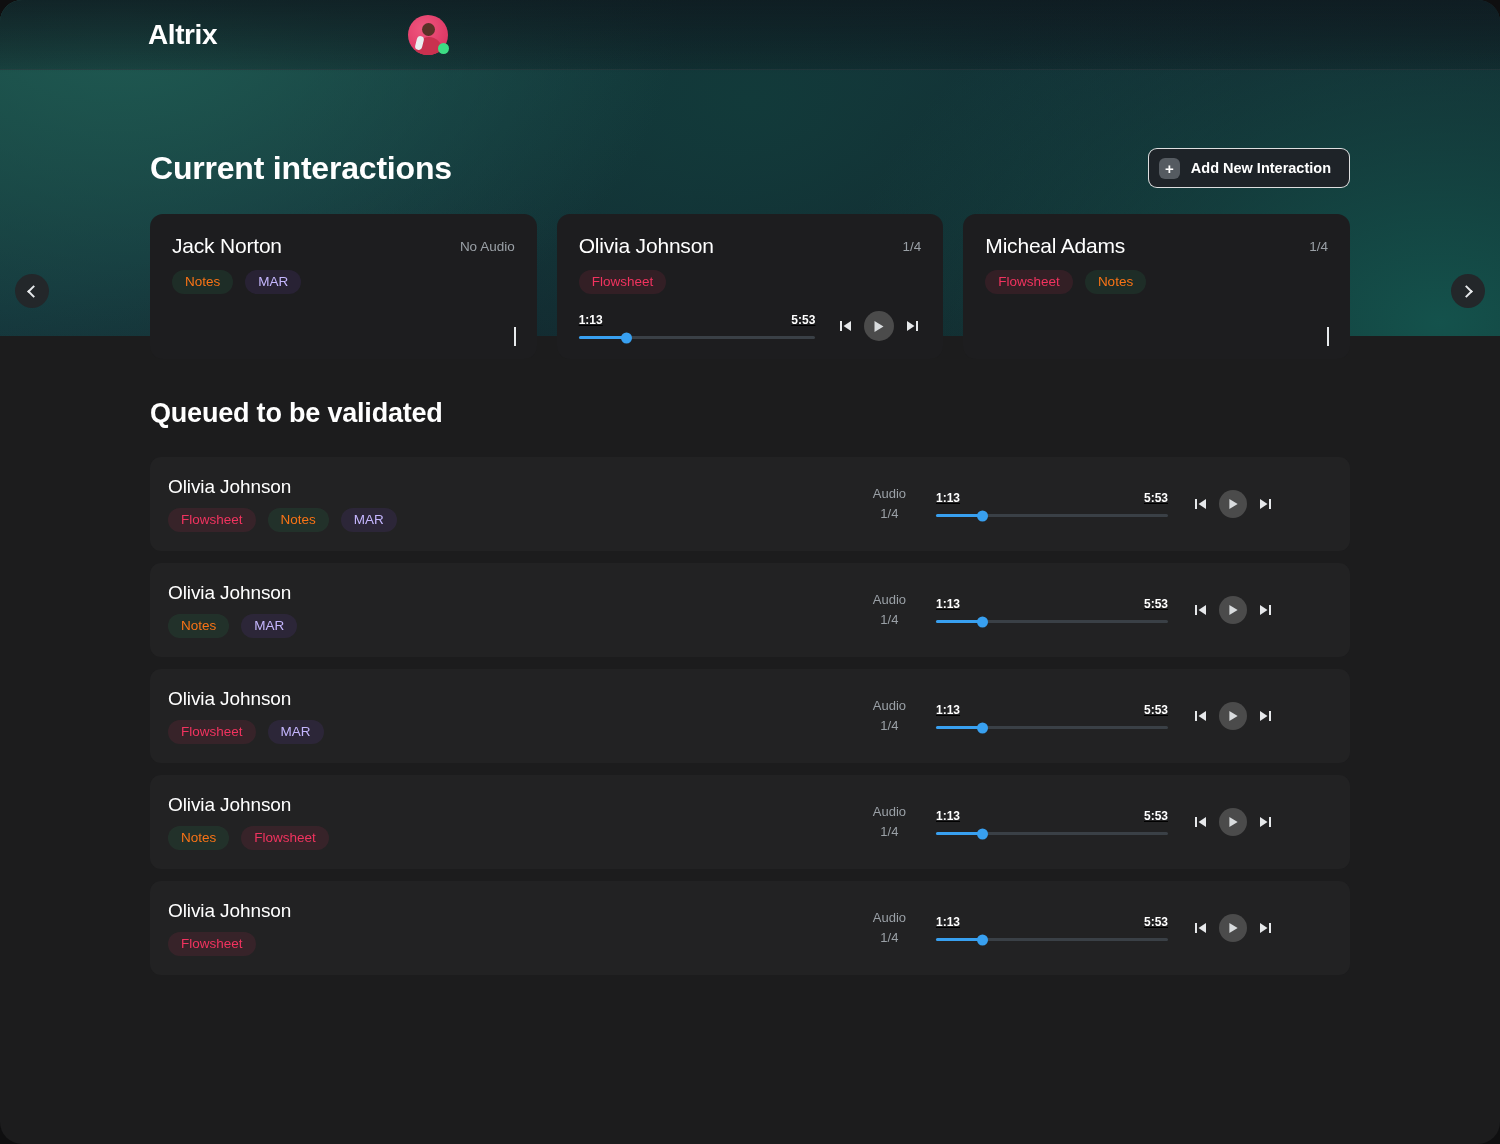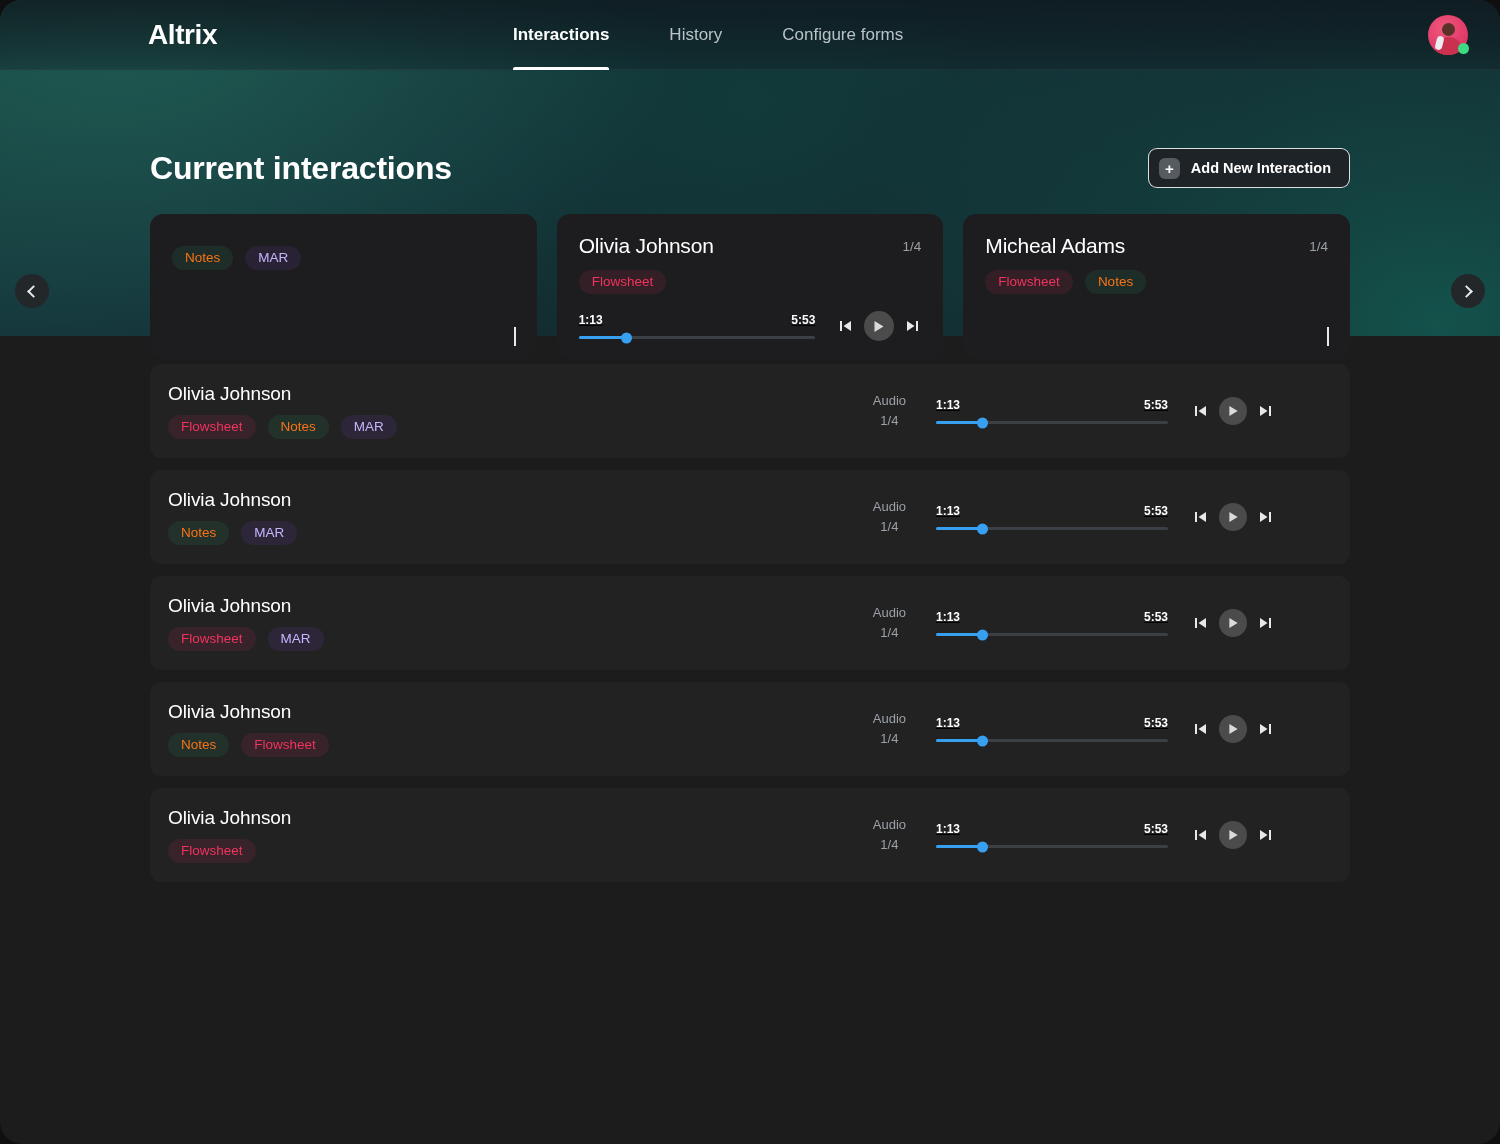--- a/index.html
+++ b/index.html
@@ -334,31 +334,20 @@
 </head>
 <body>
 
 <div id="app">
 
   <div class="hero">
 
     <div class="topbar">
       <div class="brand">Altrix</div>
 
-      <div class="nav">
-        <div class="nav-tab active">
-          <span>Interactions</span>
-        </div>
-        <div class="nav-tab">
-          <span>History</span>
-        </div>
-        <div class="nav-tab">
-          <span>Configure forms</span>
-        </div>
-      </div>
 
       <div class="avatar-wrap">
         <div class="avatar">
           <div class="body"></div>
           <div class="head"></div>
           <div class="arm"></div>
         </div>
         <div class="status-dot"></div>
       </div>
     </div>
@@ -376,20 +365,24 @@
         <div class="carousel-arrow left">
           <span class="chev l"></span>
         </div>
         <div class="carousel-arrow right">
           <span class="chev r"></span>
         </div>
 
         <div class="track">
 
           <div class="card">
+            <div class="card-top">
+              <div class="card-name">Jack Norton</div>
+              <div class="card-meta">No Audio</div>
+            </div>
             <div class="tags">
               <span class="tag notes">Notes</span>
               <span class="tag mar">MAR</span>
             </div>
             <div class="card-arrow">
               <span class="chev r"></span>
             </div>
           </div>
 
           <div class="card">
@@ -446,20 +439,21 @@
               <span class="chev r"></span>
             </div>
           </div>
 
         </div>
       </div>
     </div>
   </div>
 
   <div class="queue-wrap">
+    <div class="queue-title">Queued to be validated</div>
     <div class="queue-list">
 
       <div class="queue-row">
         <div class="row-left">
           <div class="row-name">Olivia Johnson</div>
           <div class="tags">
             <span class="tag flowsheet">Flowsheet</span>
             <span class="tag notes">Notes</span>
             <span class="tag mar">MAR</span>
           </div>

